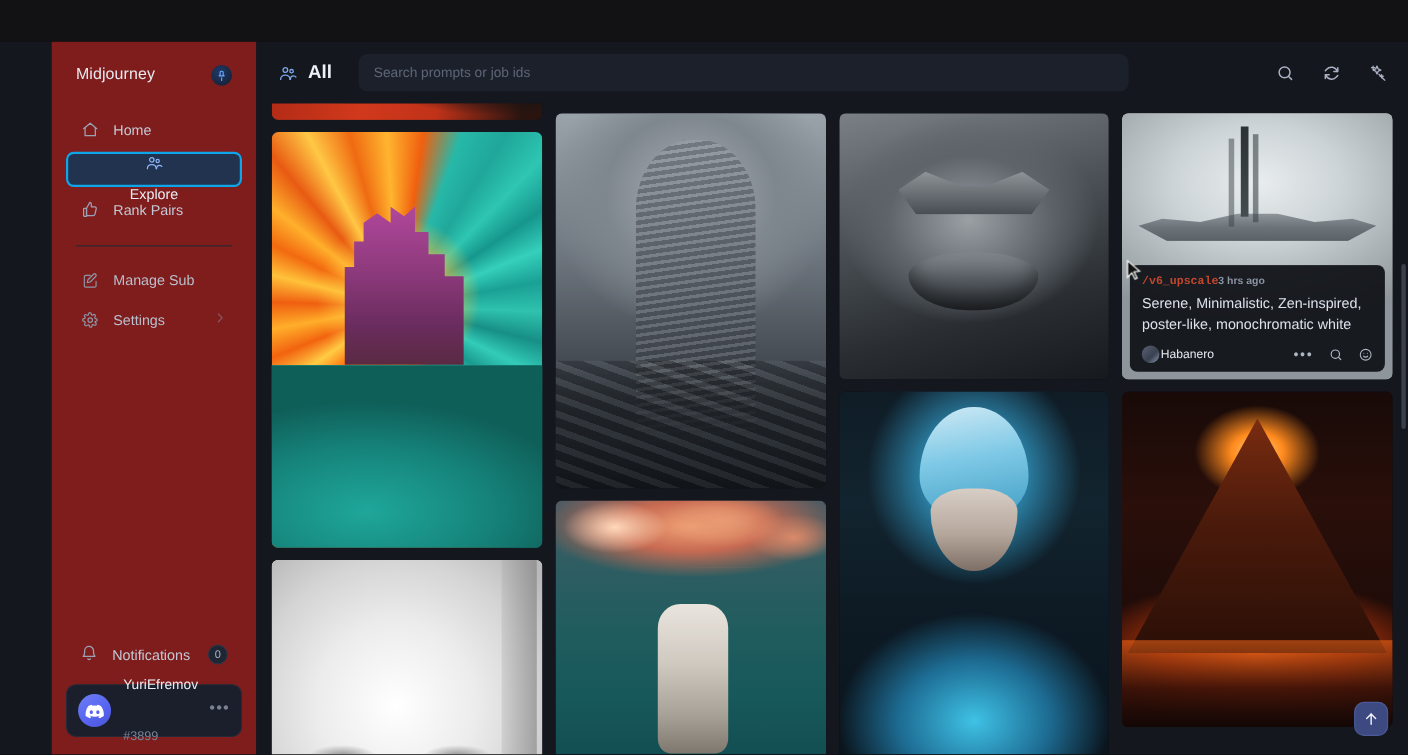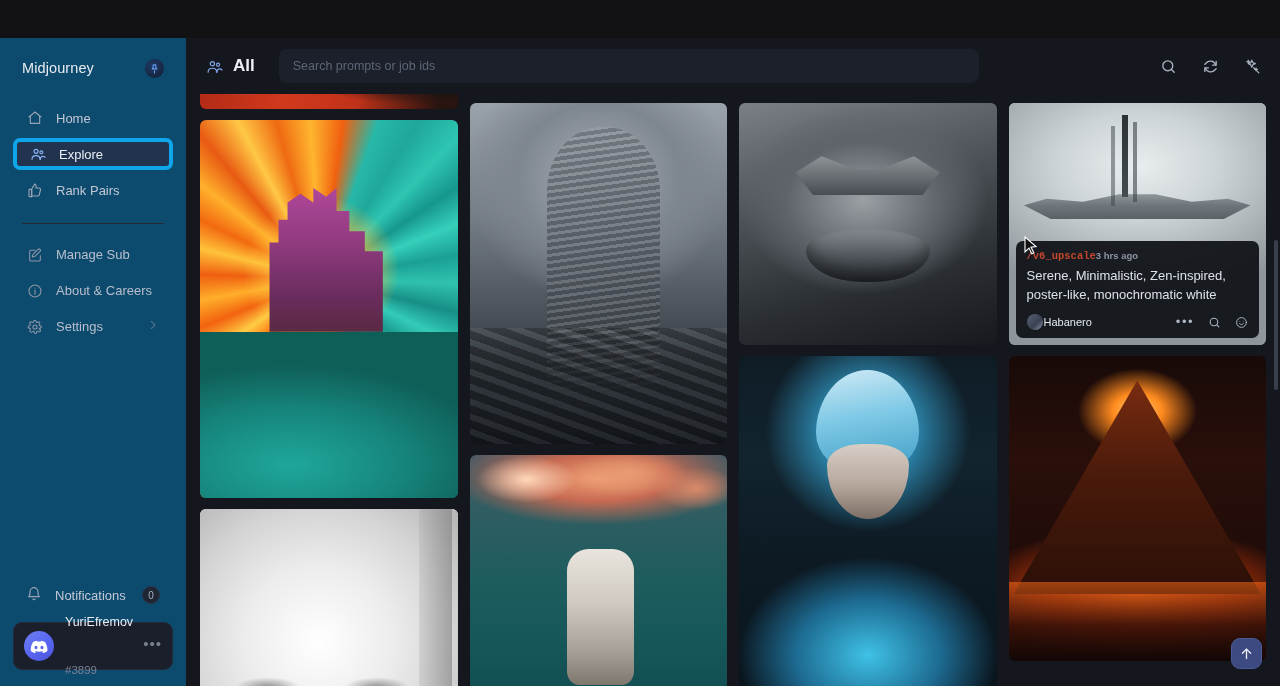--- a/index.html
+++ b/index.html
@@ -19,24 +19,25 @@
 
   
   .shell {
     position:absolute; left:0; top:38px; width:1280px; height:648px;
     background:#15171f; display:flex;
   }
 
   
   .sidebar {
     width:186px; height:648px; flex:0 0 186px;
-    background:#0c4a6e;
+    background:#7f1d1d;
     position:relative;
     display:flex; flex-direction:column;
     padding:0 13px;
+    margin-left:47px;
   }
   .brand {
     height:60px; display:flex; align-items:center;
     justify-content:space-between; padding:0 9px;
   }
   .brand-name {
     font-size:14.5px; color:#e8eaf0; letter-spacing:.1px; font-weight:400;
   }
   .brand-badge {
     width:19px; height:19px; border-radius:50%;
@@ -55,22 +56,23 @@
     cursor:pointer; user-select:none;
   }
   .nav-item .ico { width:16px; height:16px; flex:0 0 16px;
     display:flex; align-items:center; justify-content:center; }
   .nav-item .ico svg { width:16px; height:16px; display:block; }
   .nav-item.active {
     background:#223css; 
   }
   .nav-item.active {
     background:#22334f;
-    border:4px solid #0ea5e9;
+    border:2px solid #0ea5e9;
     color:#e9edf5;
+    flex-direction:column;
   }
   .nav-item.active .ico svg { stroke:#8ab4f8; }
 
   .divider {
     height:1px; background:#242833; margin:13px 9px 14px 9px;
   }
 
   .nav2 .nav-item { height:33px; margin-bottom:3px; color:#b9bfcc; }
   .nav-item .chev { margin-left:auto; opacity:.5; }
   .nav-item .chev svg { width:12px; height:12px; }
@@ -419,30 +421,20 @@
           <span class="ico">
             <svg viewBox="0 0 24 24" fill="none" stroke="#8e96a8" stroke-width="1.6" stroke-linecap="round" stroke-linejoin="round">
               <path d="M20 13v6a2 2 0 0 1-2 2H6a2 2 0 0 1-2-2V7a2 2 0 0 1 2-2h6"></path>
               <path d="M16.5 3.5a2.1 2.1 0 0 1 3 3L12 14l-4 1 1-4z"></path>
             </svg>
           </span>
           <span>Manage Sub</span>
         </div>
 
 
-        <div class="nav-item">
-          <span class="ico">
-            <svg viewBox="0 0 24 24" fill="none" stroke="#8e96a8" stroke-width="1.6" stroke-linecap="round" stroke-linejoin="round">
-              <circle cx="12" cy="12" r="9"></circle>
-                <path d="M12 11v6"></path>
-              <circle cx="12" cy="7.6" r=".9" fill="#8e96a8" stroke="none"></circle>
-            </svg>
-          </span>
-          <span>About &amp; Careers</span>
-        </div>
 
         <div class="nav-item">
           <span class="ico">
             <svg viewBox="0 0 24 24" fill="none" stroke="#8e96a8" stroke-width="1.6" stroke-linecap="round" stroke-linejoin="round">
               <circle cx="12" cy="12" r="3.1"></circle>
               <path d="M19.3 14.3a1.5 1.5 0 0 0 .3 1.65l.05.05a1.8 1.8 0 1 1-2.55 2.55l-.05-.05a1.5 1.5 0 0 0-1.65-.3 1.5 1.5 0 0 0-.9 1.37V20a1.8 1.8 0 1 1-3.6 0v-.1a1.5 1.5 0 0 0-.98-1.37 1.5 1.5 0 0 0-1.65.3l-.05.05A1.8 1.8 0 1 1 4.7 16.3l.05-.05a1.5 1.5 0 0 0 .3-1.65 1.5 1.5 0 0 0-1.37-.9H3.5a1.8 1.8 0 1 1 0-3.6h.1a1.5 1.5 0 0 0 1.37-.98 1.5 1.5 0 0 0-.3-1.65L4.62 7.4A1.8 1.8 0 1 1 7.17 4.85l.05.05a1.5 1.5 0 0 0 1.65.3h.07A1.5 1.5 0 0 0 9.85 3.83V3.7a1.8 1.8 0 1 1 3.6 0v.1a1.5 1.5 0 0 0 .9 1.37 1.5 1.5 0 0 0 1.65-.3l.05-.05a1.8 1.8 0 1 1 2.55 2.55l-.05.05a1.5 1.5 0 0 0-.3 1.65v.07a1.5 1.5 0 0 0 1.37.9h.13a1.8 1.8 0 1 1 0 3.6h-.1a1.5 1.5 0 0 0-1.35.9z"></path>
             </svg>
           </span>
           <span>Settings</span>
           <span class="chev">

